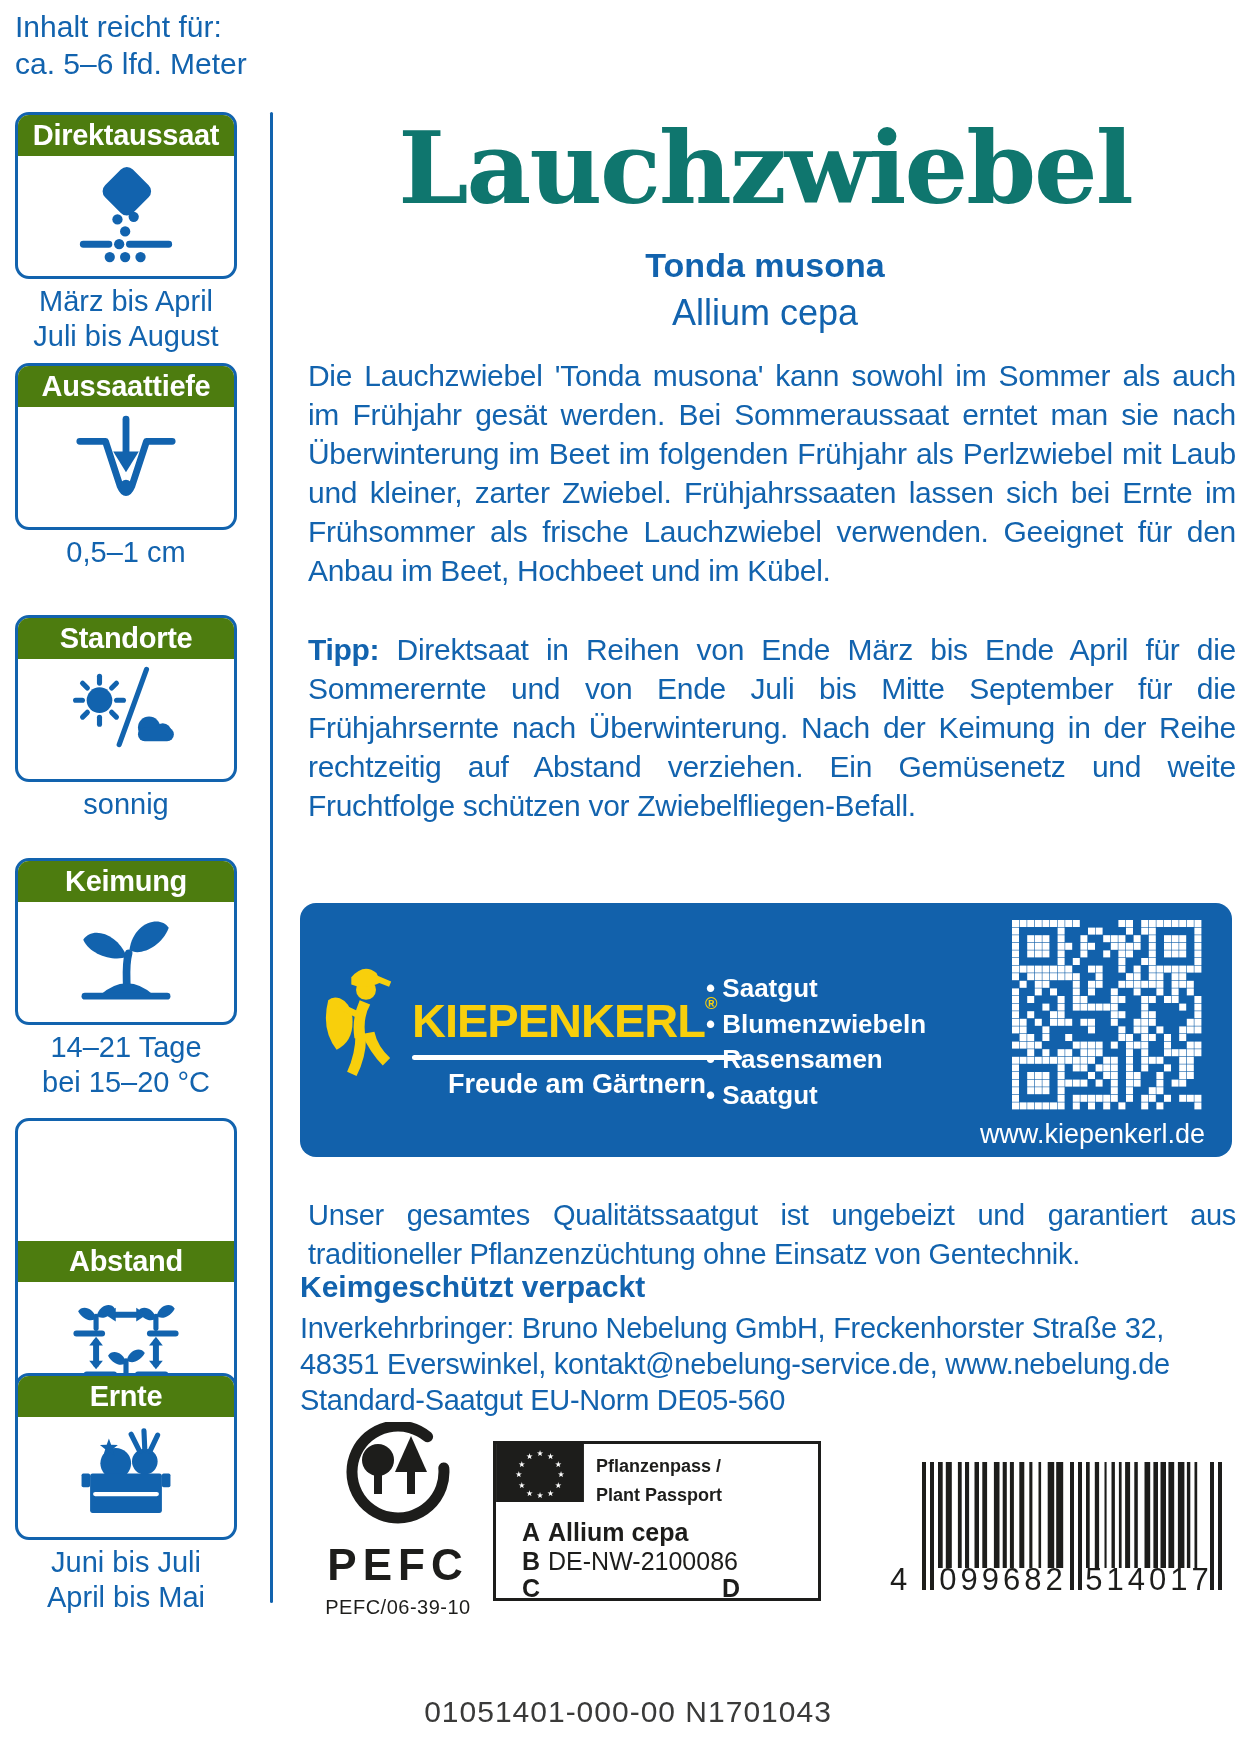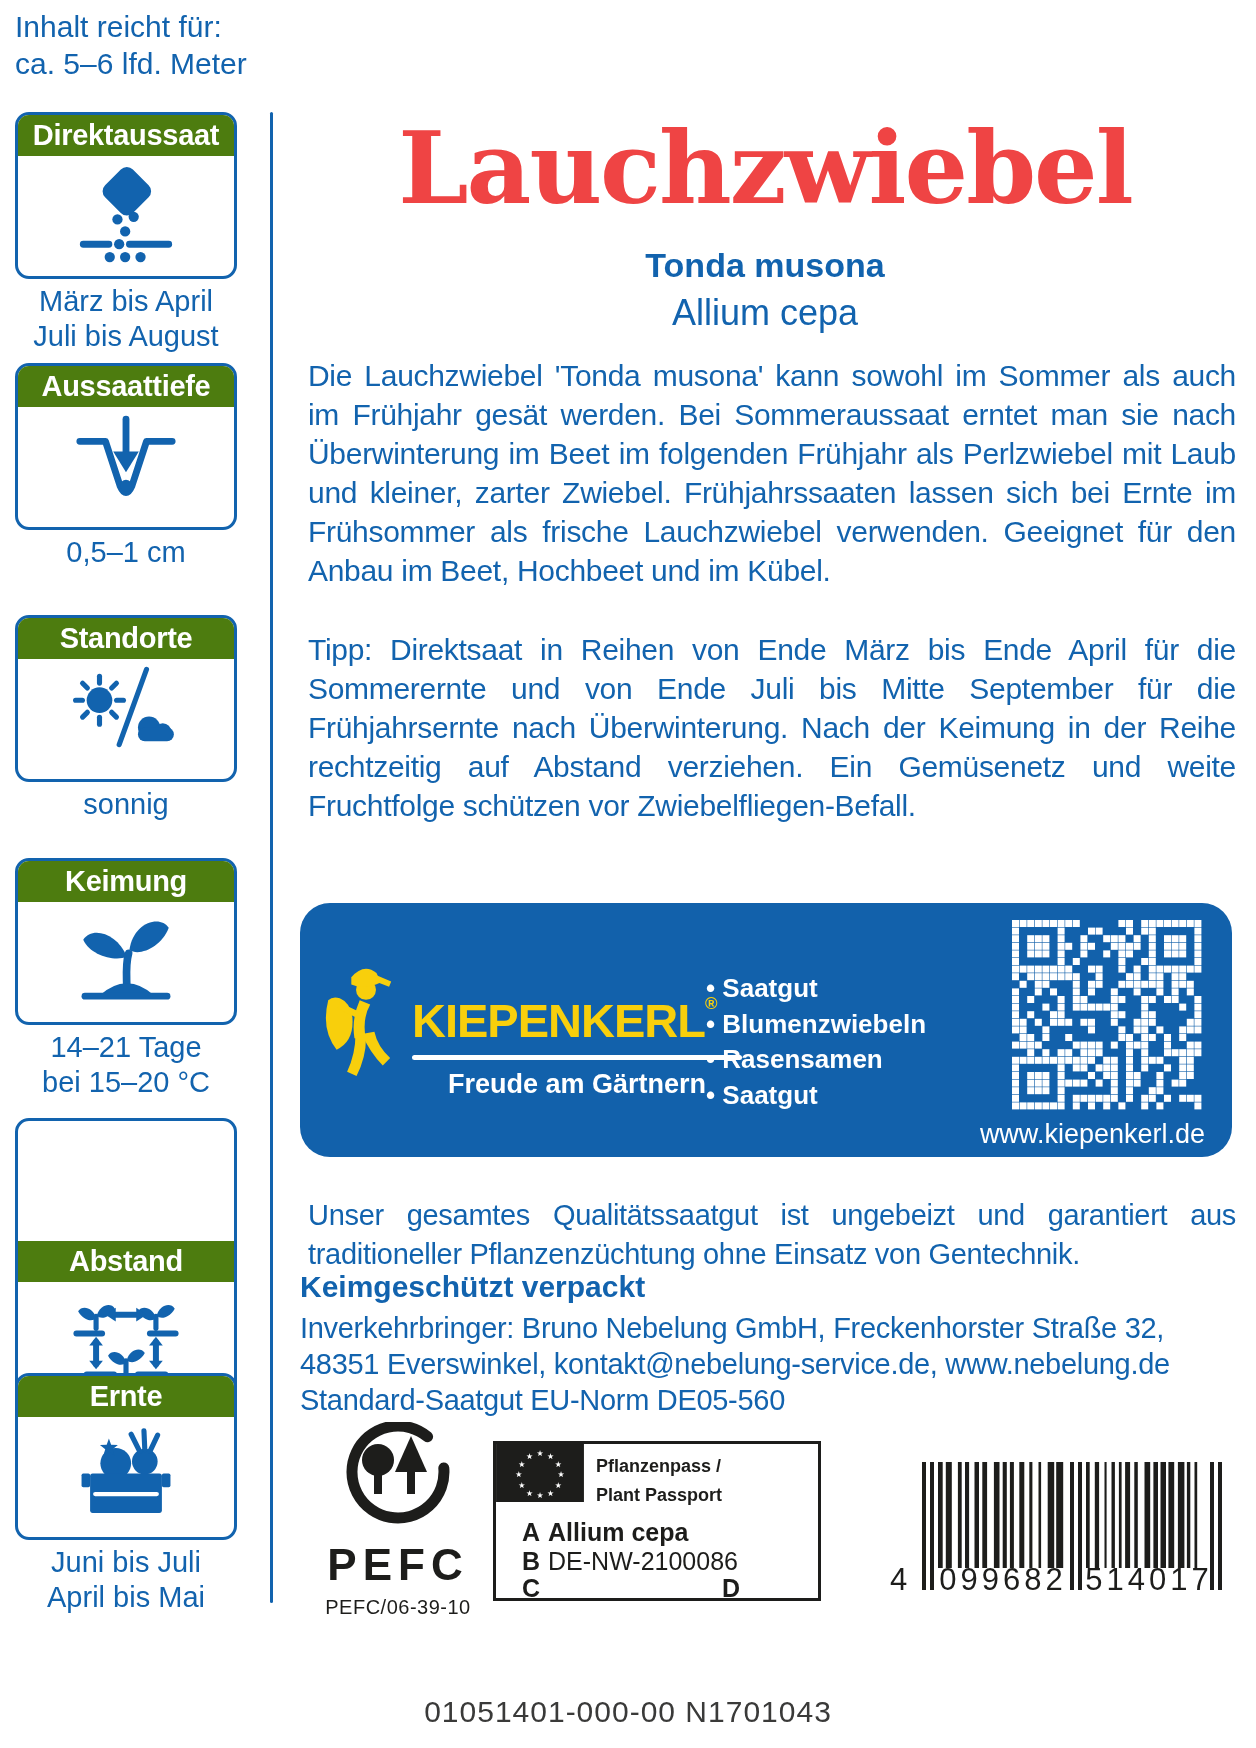--- a/index.html
+++ b/index.html
@@ -17,32 +17,32 @@
   .side-group{left:15px;width:222px;position:absolute;}
   .side-box{border:3px solid #1263ae;border-radius:14px;overflow:hidden;background:#fff;}
   .side-box-header{background:#4d7c0f;color:#fff;font-weight:bold;font-size:29px;
         text-align:center;height:41px;line-height:41px;letter-spacing:-0.3px;}
   .side-box-icon{height:120px;display:flex;align-items:center;justify-content:center;}
   .side-caption{margin-top:5px;text-align:center;font-size:29px;line-height:35px;color:#1263ae;}
 
   
   .title{left:300px;top:116px;width:930px;text-align:center;margin:0;
          font-family:"DejaVu Serif",serif;font-weight:bold;font-size:100px;line-height:104px;
-         color:#ef4444;letter-spacing:-2px;}
+         color:#0f766e;letter-spacing:-2px;}
   .variety{left:300px;top:246px;width:930px;text-align:center;font-size:34px;font-weight:bold;}
   .species{left:300px;top:292px;width:930px;text-align:center;font-size:36px;}
   .desc,.tip,.quality{left:300px;width:928px;margin:8px;font-size:30px;line-height:39px;
          text-align:justify;letter-spacing:-0.3px;color:#1263ae;}
   .desc{top:348px;}
   .tip{top:622px;}
-  .tip b{font-weight:normal;}
+  .tip b{font-weight:bold;}
   .quality{top:1188px;font-size:29px;}
 
   
-  .brandbox{left:300px;top:903px;width:932px;height:254px;background:#1261ab;border-radius:30px;}
+  .brandbox{left:300px;top:903px;width:932px;height:254px;background:#1261ab;border-radius:16px;}
   .figure{left:24px;top:58px;width:84px;height:128px;}
   .brandname{left:112px;top:90px;font-size:47px;font-weight:bold;color:#F8CF0C;letter-spacing:-1px;white-space:nowrap;}
   .brandname sup{font-size:17px;vertical-align:28px;}
   .brandline{left:112px;top:152px;width:330px;height:5px;background:#fff;border-radius:3px;}
   .slogan{left:112px;top:166px;width:330px;text-align:center;color:#fff;font-weight:bold;font-size:27px;}
   .products{left:406px;top:68px;margin:0;padding:0;list-style:none;color:#fff;font-weight:bold;
          font-size:26px;line-height:35.5px;position:absolute;}
   .products li::before{content:"• ";}
   .qr{left:712px;top:17px;width:190px;height:190px;fill:#ffffff;}
   .website{left:600px;top:216px;width:305px;text-align:right;color:#fff;font-size:27px;}

